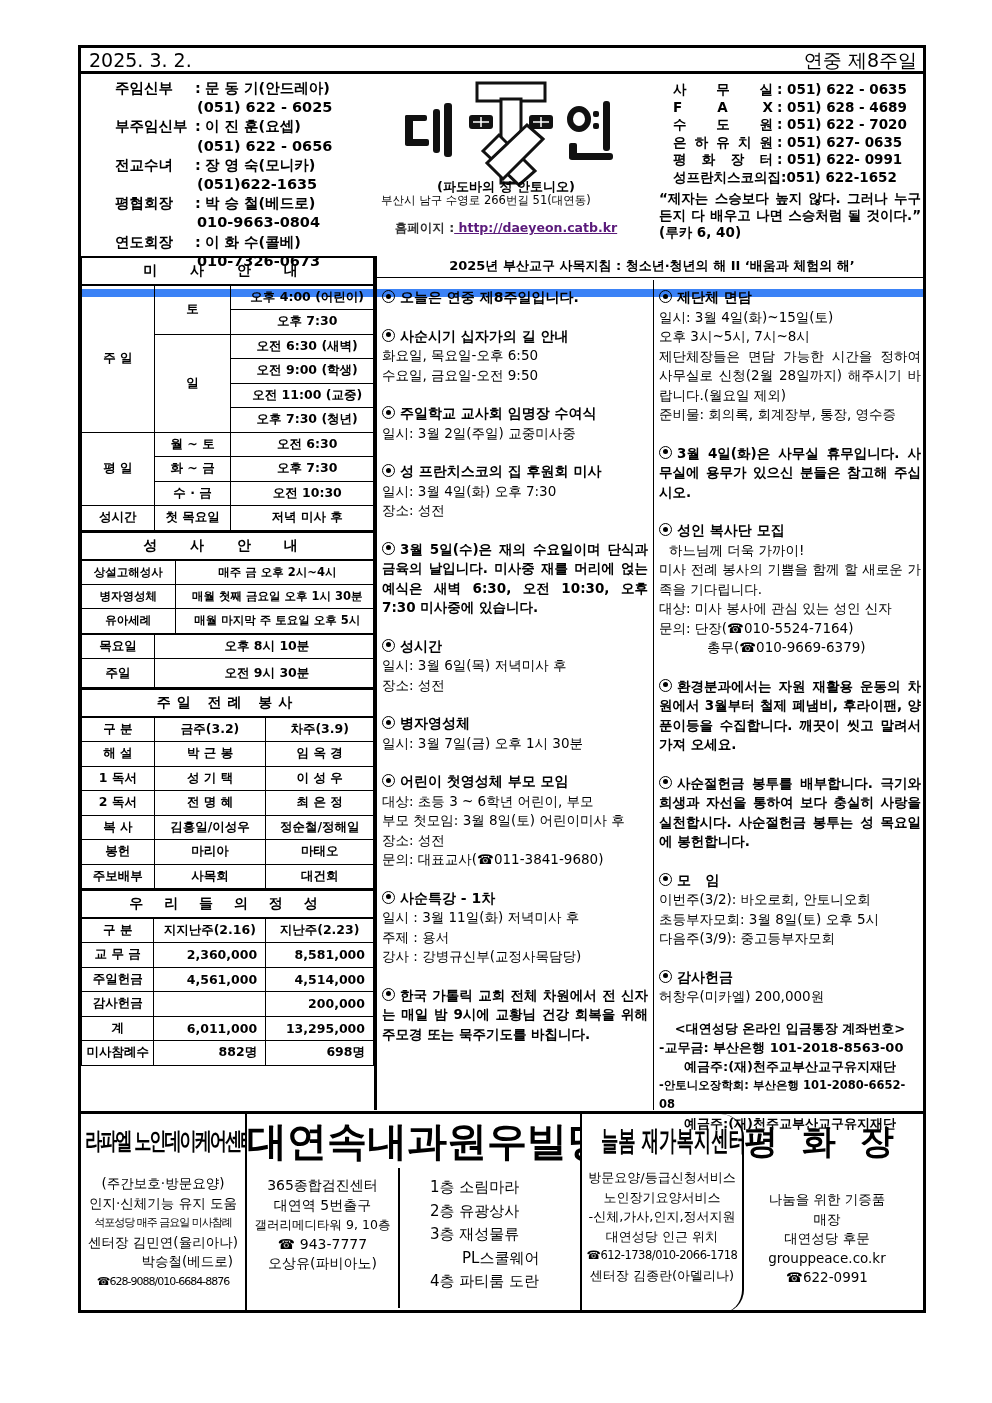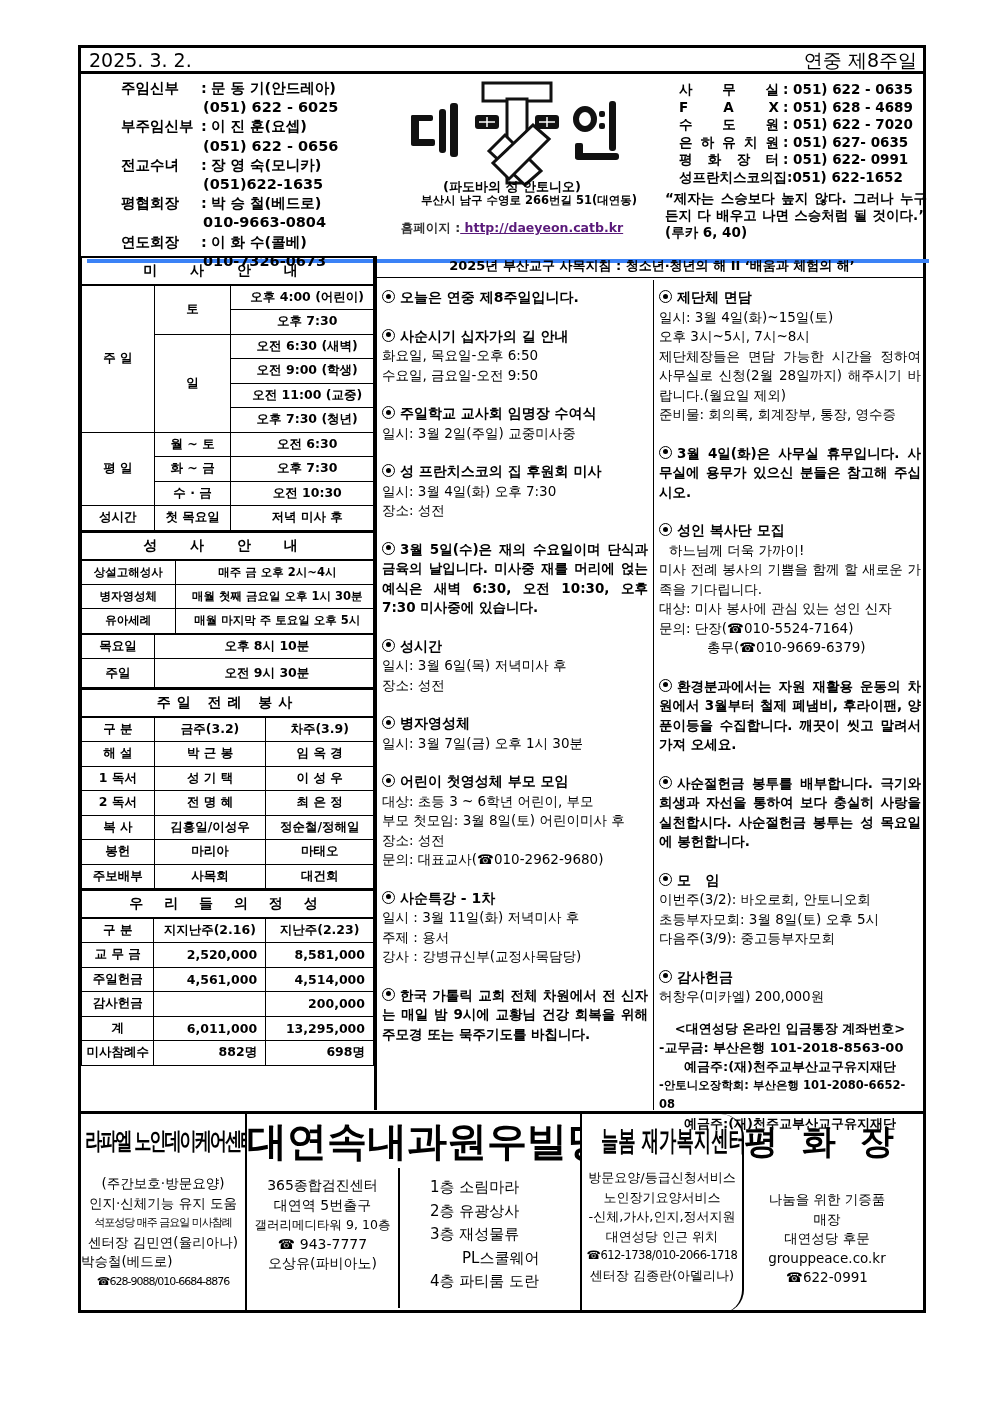--- a/index.html
+++ b/index.html
@@ -7,31 +7,31 @@
   body { font-family: "DejaVu Sans", "Liberation Sans", sans-serif; color: #000; position: relative; }
 
   .page { position: absolute; left: 70px; top: 45px; width: 848px; height: 1268px; border: 3px solid #000; margin-left: 8px; }
 
   
   .datebar { position: absolute; left: 0; top: 0; width: 842px; height: 26px; border-bottom: 3px solid #000; font-size: 19px; line-height: 24px; }
   .datebar .date { position: absolute; left: 8px; top: 0; letter-spacing: 0; }
   .datebar .week { position: absolute; right: 6px; top: 0; }
 
   
-  .header { position: absolute; left: 6px; top: 27px; width: 842px; height: 188px; border-bottom: 4px solid #3b82f6; }
+  .header { position: absolute; left: 0; top: 27px; width: 842px; height: 222px; border-bottom: 8px solid #3b82f6; }
   .staff { position: absolute; left: 34px; top: 4px; font-size: 14.5px; font-weight: bold; line-height: 19.2px; }
   .staff .row { display: flex; }
   .staff .role { width: 76px; }
   .staff .sep { width: 14px; text-align: center; }
   .staff .phone { padding-left: 82px; display: block; }
 
   .logo-block { position: absolute; left: 300px; top: 0; width: 250px; height: 178px; text-align: center; }
   .logo { position: absolute; left: 22px; top: 4px; width: 210px; height: 108px; }
   .patron { position: absolute; top: 103px; width: 250px; text-align: center; font-size: 13px; font-weight: bold; }
-  .address { position: absolute; top: 118px; width: 250px; text-align: right; font-size: 11.5px; font-weight: bold; }
+  .address { position: absolute; top: 118px; width: 250px; text-align: left; font-size: 11.5px; font-weight: normal; }
   .homepage { position: absolute; top: 145px; width: 250px; text-align: center; font-size: 12.5px; color: #333; font-weight: bold; }
   .homepage a { color: #5a1a7a; text-decoration: underline; }
 
   .contacts { position: absolute; left: 578px; top: 6px; width: 266px; font-size: 13.5px; font-weight: bold; line-height: 17.5px; }
   .contacts .row { display: flex; }
   .contacts .label { width: 118px; display: flex; justify-content: space-between; padding-left: 14px; padding-right: 4px; }
   .contacts .label.tight { padding-left: 14px; letter-spacing: 0; }
   .contacts .val { flex: 1; }
   .quote { position: absolute; left: 578px; top: 115px; width: 262px; font-size: 13.5px; font-weight: bold; line-height: 17px; text-align: justify; }
 
@@ -386,21 +386,21 @@
           <tr class="section-title">
             <td colspan="3" style="letter-spacing:8px">우 리 들 의 정 성</td>
           </tr>
       <tr>
             <td>구 분</td>
             <td>지지난주(2.16)</td>
             <td>지난주(2.23)</td>
           </tr>
       <tr>
             <td>교 무 금</td>
-            <td class="right">2,520,000</td>
+            <td class="right">2,360,000</td>
             <td class="right">8,581,000</td>
           </tr>
       <tr>
             <td>주일헌금</td>
             <td class="right">4,561,000</td>
             <td class="right">4,514,000</td>
           </tr>
       <tr>
             <td>감사헌금</td>
             <td class="right"></td>
@@ -452,21 +452,21 @@
     </div>
     <div class="item">
       <div class="head"><span class="bullet"></span><span>병자영성체</span></div>
       <div class="body">일시: 3월 7일(금) 오후 1시 30분</div>
     </div>
     <div class="item">
       <div class="head"><span class="bullet"></span><span>어린이 첫영성체 부모 모임</span></div>
       <div class="body">대상: 초등 3 ~ 6학년 어린이, 부모</div>
       <div class="body">부모 첫모임: 3월 8일(토) 어린이미사 후</div>
       <div class="body">장소: 성전</div>
-      <div class="body">문의: 대표교사(☎010-2962-9680)</div>
+      <div class="body">문의: 대표교사(☎011-3841-9680)</div>
     </div>
     <div class="item">
       <div class="head"><span class="bullet"></span><span>사순특강 - 1차</span></div>
       <div class="body">일시 : 3월 11일(화) 저녁미사 후</div>
       <div class="body">주제 : 용서</div>
       <div class="body">강사 : 강병규신부(교정사목담당)</div>
     </div>
     <div class="item">
       <div class="bodybold"><span class="bullet"></span><span>한국 가톨릭 교회 전체 차원에서 전 신자는 매일 밤 9시에 교황님 건강 회복을 위해 주모경 또는 묵주기도를 바칩니다.</span></div>
     </div>
@@ -517,21 +517,21 @@
   </div>
 
   <div class="ads">
     <div class="ad ad1">
       <span class="title">라파엘 노인데이케어센터</span>
       <div class="lines" style="padding-top:6px;font-size:13.5px">
         <div>(주간보호·방문요양)</div>
         <div>인지·신체기능 유지 도움</div>
         <div style="font-size:11px;letter-spacing:-1px">석포성당 매주 금요일 미사참례</div>
         <div>센터장 김민연(율리아나)</div>
-        <div style="text-align:left;padding-right:12px">박승철(베드로)</div>
+        <div style="text-align:right;padding-right:12px">박승철(베드로)</div>
         <div style="font-size:11px;letter-spacing:-1px">☎628-9088/010-6684-8876</div>
       </div>
     </div>
     <div class="ad ad2">
       <span class="title ad2-title">대연속내과원우빌딩</span>
       <div class="ad2-split">
         <div class="ad2-a">
           <div>365종합검진센터</div>
           <div>대연역 5번출구</div>
           <div style="font-size:12.5px">갤러리메디타워 9, 10층</div>

